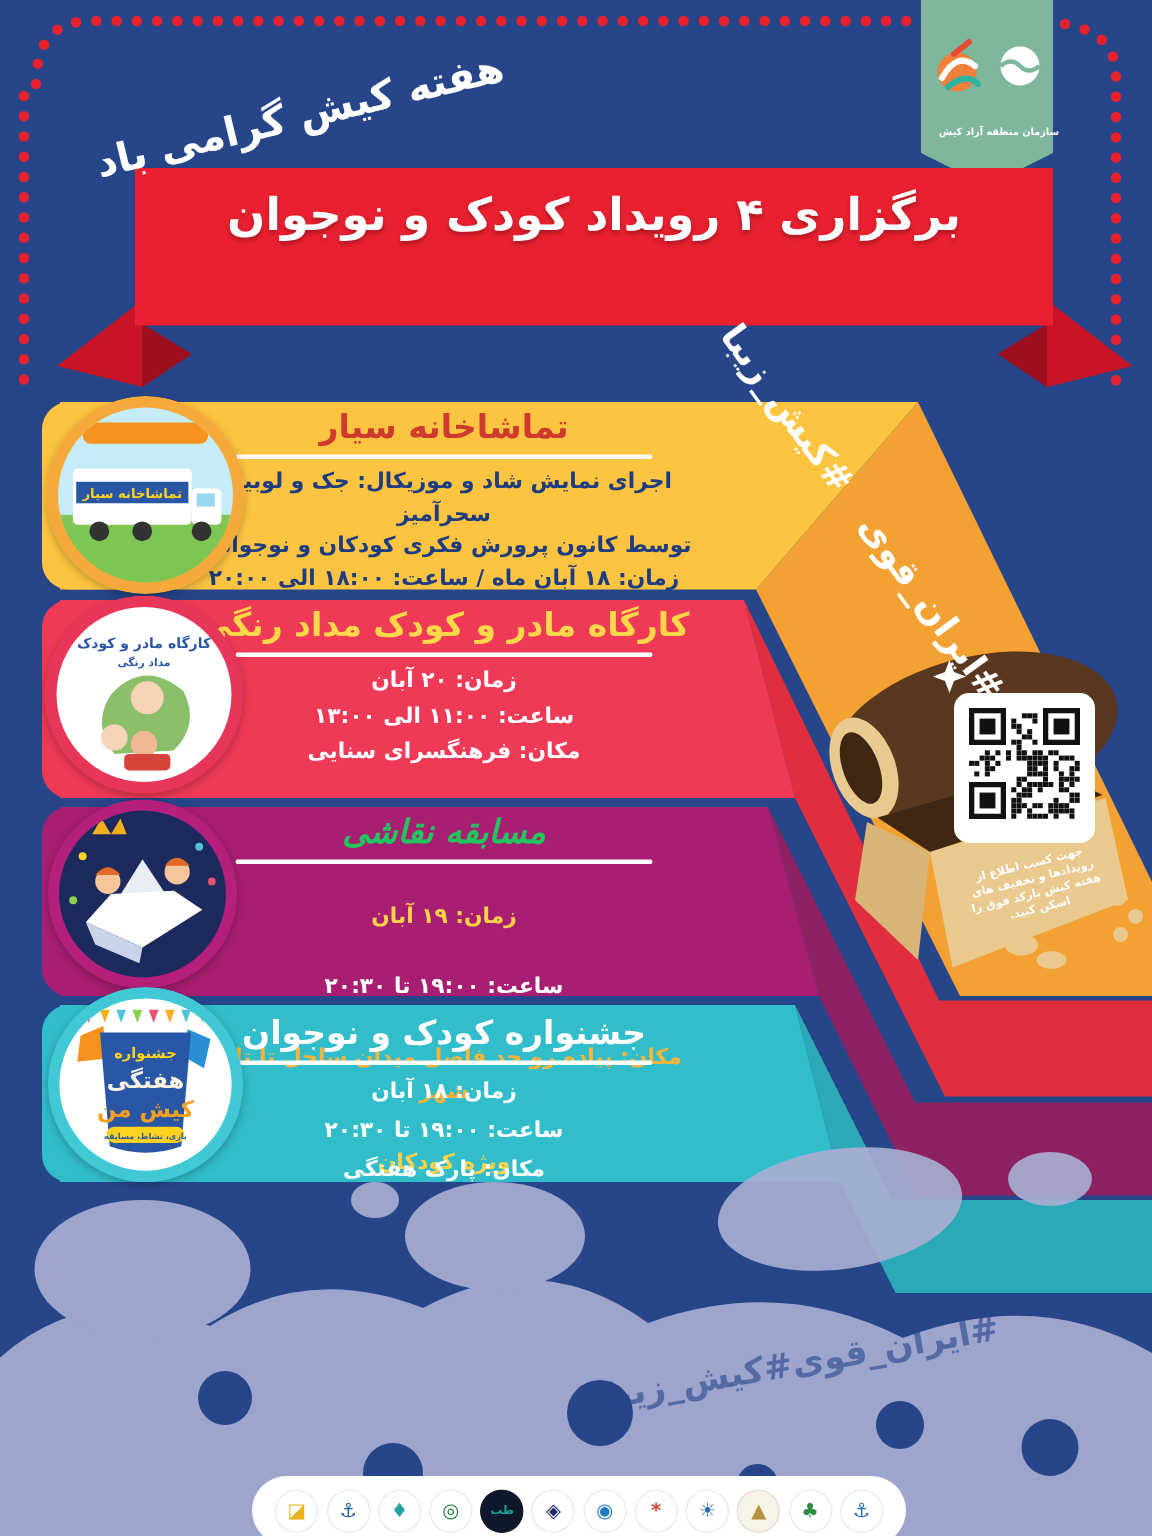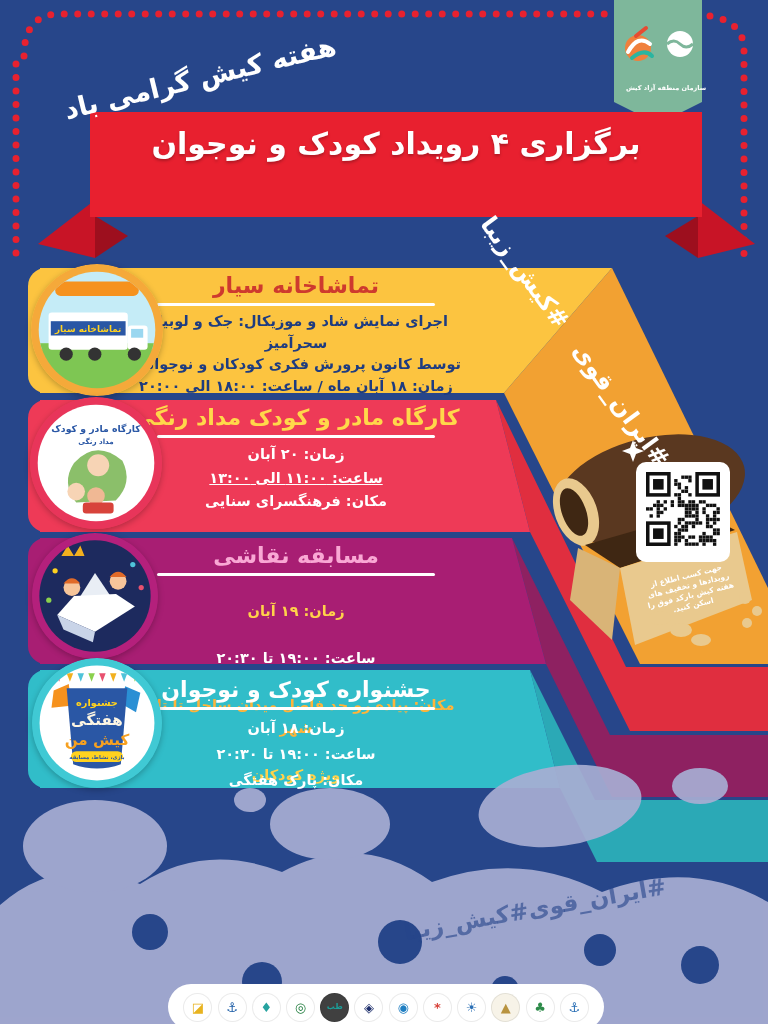--- a/index.html
+++ b/index.html
@@ -278,26 +278,26 @@
     <div class="band-rule"></div>
     <div class="band-line" style="color: rgb(30, 60, 128);">اجرای نمایش شاد و موزیکال: جک و لوبیای سحرآمیز</div>
     <div class="band-line" style="color: rgb(30, 60, 128);">توسط کانون پرورش فکری کودکان و نوجوانان</div>
     <div class="band-line" style="color: rgb(30, 60, 128);">زمان: ۱۸ آبان ماه / ساعت: ۱۸:۰۰ الی ۲۰:۰۰</div>
   </div>
 
   <div class="band-text bt2">
     <div class="band-title" style="color: rgb(255, 216, 74);">کارگاه مادر و کودک مداد رنگی</div>
     <div class="band-rule"></div>
     <div class="band-line" style="color: rgb(255, 255, 255);">زمان: ۲۰ آبان</div>
-    <div class="band-line" style="color: rgb(255, 255, 255); text-decoration: underline;">ساعت: ۱۱:۰۰ الی ۱۳:۰۰</div>
+    <div class="band-line" style="color: rgb(255, 255, 255);">ساعت: ۱۱:۰۰ الی ۱۳:۰۰</div>
     <div class="band-line" style="color: rgb(255, 255, 255);">مکان: فرهنگسرای سنایی</div>
   </div>
 
   <div class="band-text bt3">
-    <div class="band-title" style="color: #f9a8d4;">مسابقه نقاشی</div>
+    <div class="band-title" style="color: #22c55e; font-style: italic;">مسابقه نقاشی</div>
     <div class="band-rule"></div>
     <div class="band-line" style="color: rgb(255, 210, 74);">زمان: ۱۹ آبان</div>
     <div class="band-line" style="color: rgb(255, 255, 255);">ساعت: ۱۹:۰۰ تا ۲۰:۳۰</div>
     <div class="band-line" style="color: rgb(255, 180, 58);">مکان: پیاده رو حد فاصل میدان ساحل تا تالار شهر</div>
     <div class="band-line" style="color: rgb(255, 210, 74);">ویژه کودکان</div>
   </div>
 
   <div class="band-text bt4">
     <div class="band-title" style="color: rgb(255, 255, 255);">جشنواره کودک و نوجوان</div>
     <div class="band-rule"></div>
@@ -405,20 +405,20 @@
 
   <div class="abs watermark">#ایران_قوی#کیش_زیبا</div>
   <div class="abs logo-bar" id="logo-row">
       <span class="plogo" style="background: rgb(255, 255, 255); color: rgb(42, 111, 181);">⚓</span>
       <span class="plogo" style="background: rgb(255, 255, 255); color: rgb(46, 139, 74);">♣</span>
       <span class="plogo" style="background: rgb(247, 243, 232); color: rgb(184, 147, 63);">▲</span>
       <span class="plogo" style="background: rgb(255, 255, 255); color: rgb(42, 111, 181);">☀</span>
       <span class="plogo" style="background: rgb(255, 255, 255); color: rgb(216, 67, 59);">*</span>
       <span class="plogo" style="background: rgb(255, 255, 255); color: rgb(31, 126, 194);">◉</span>
       <span class="plogo" style="background: rgb(255, 255, 255); color: rgb(29, 46, 107);">◈</span>
-      <span class="plogo txt" style="background: #404040; color: rgb(26, 158, 152);">طب</span>
+      <span class="plogo txt" style="background: #0f172a; color: rgb(26, 158, 152);">طب</span>
       <span class="plogo" style="background: rgb(255, 255, 255); color: rgb(28, 122, 58);">◎</span>
       <span class="plogo" style="background: rgb(255, 255, 255); color: rgb(39, 163, 160);">♦</span>
       <span class="plogo" style="background: rgb(255, 255, 255); color: rgb(31, 95, 168);">⚓</span>
       <span class="plogo" style="background: rgb(255, 255, 255); color: rgb(232, 179, 31);">◪</span>
     </div>
 
 </div>
 
 </body></html>

